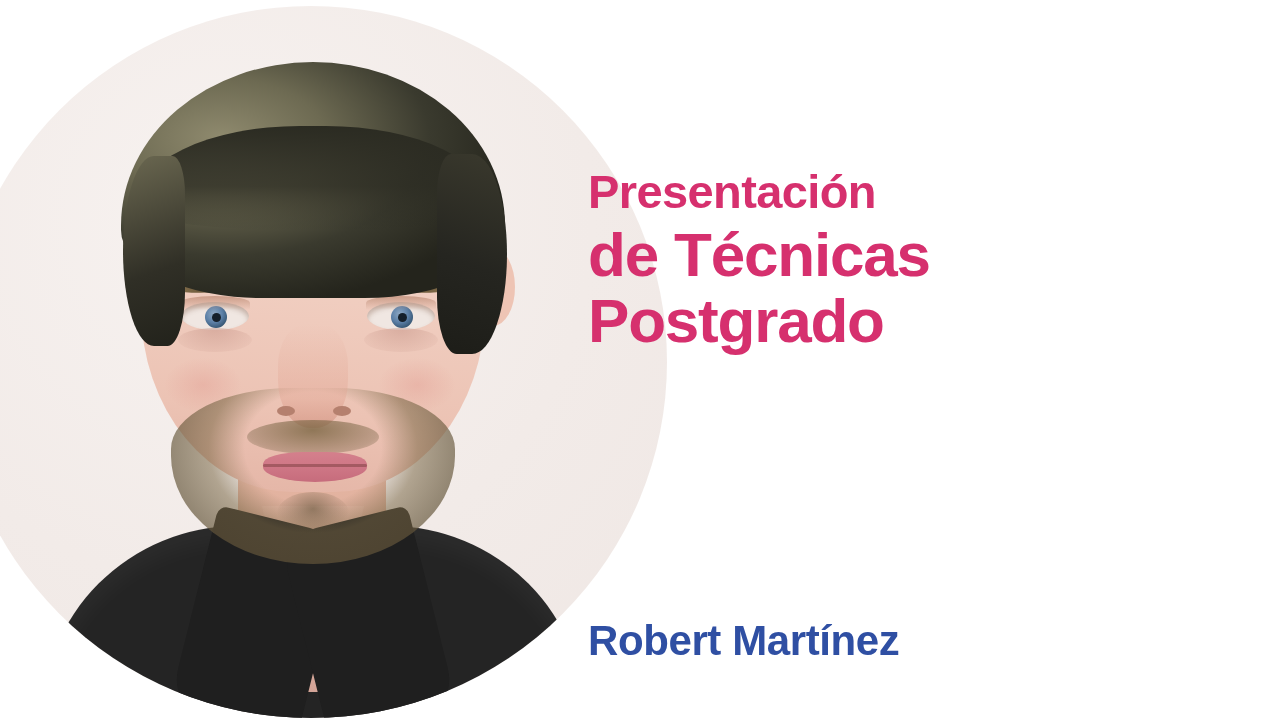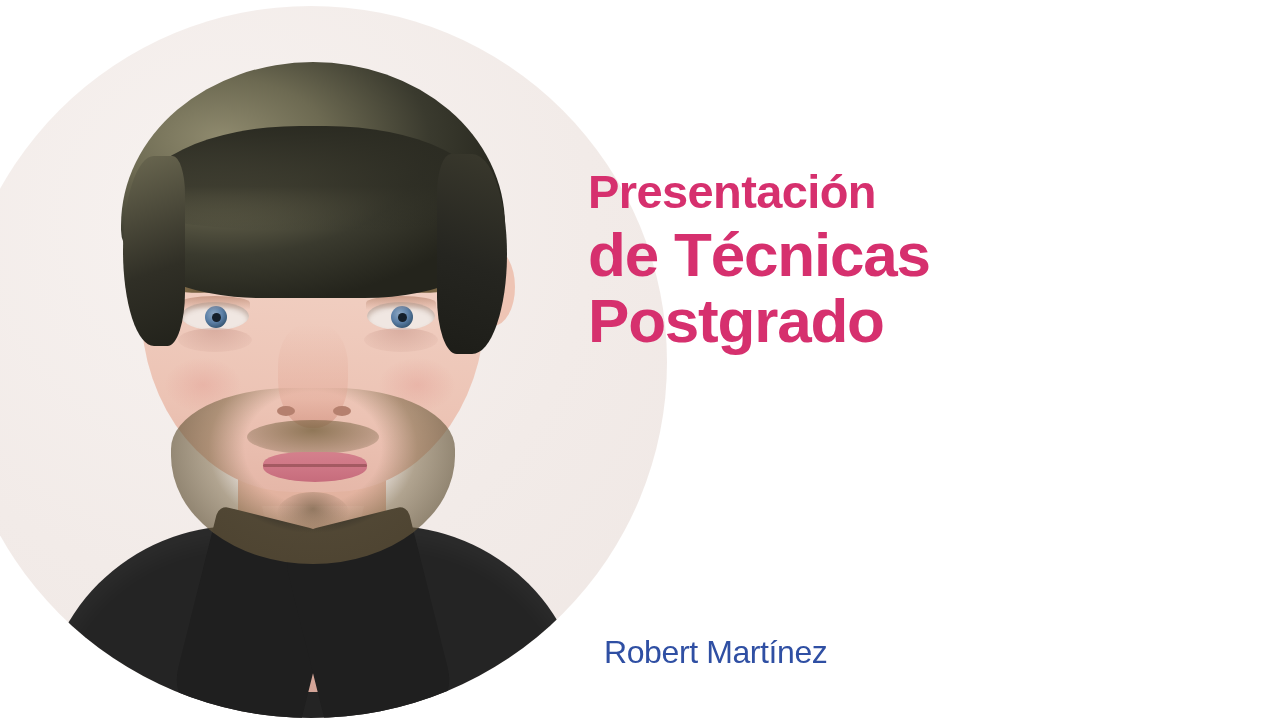--- a/index.html
+++ b/index.html
@@ -300,25 +300,25 @@
     font-weight: bold;
     letter-spacing: -1.2px;
     line-height: 1.06;
     margin: 0;
     white-space: nowrap;
   }
   #presenter-name {
     position: absolute;
     left: 0;
     top: 620px;
-    font-size: 32px;
-    font-weight: normal;
+    font-size: 42px;
+    font-weight: bold;
     letter-spacing: -0.4px;
     line-height: 1;
-    margin: 16px;
+    margin: 0;
   }
 </style>
 </head>
 <body>
 
 <div id="slide" style="background: rgb(255, 255, 255);">
 
   <div id="portrait-block">
     <div id="portrait-circle">
 

